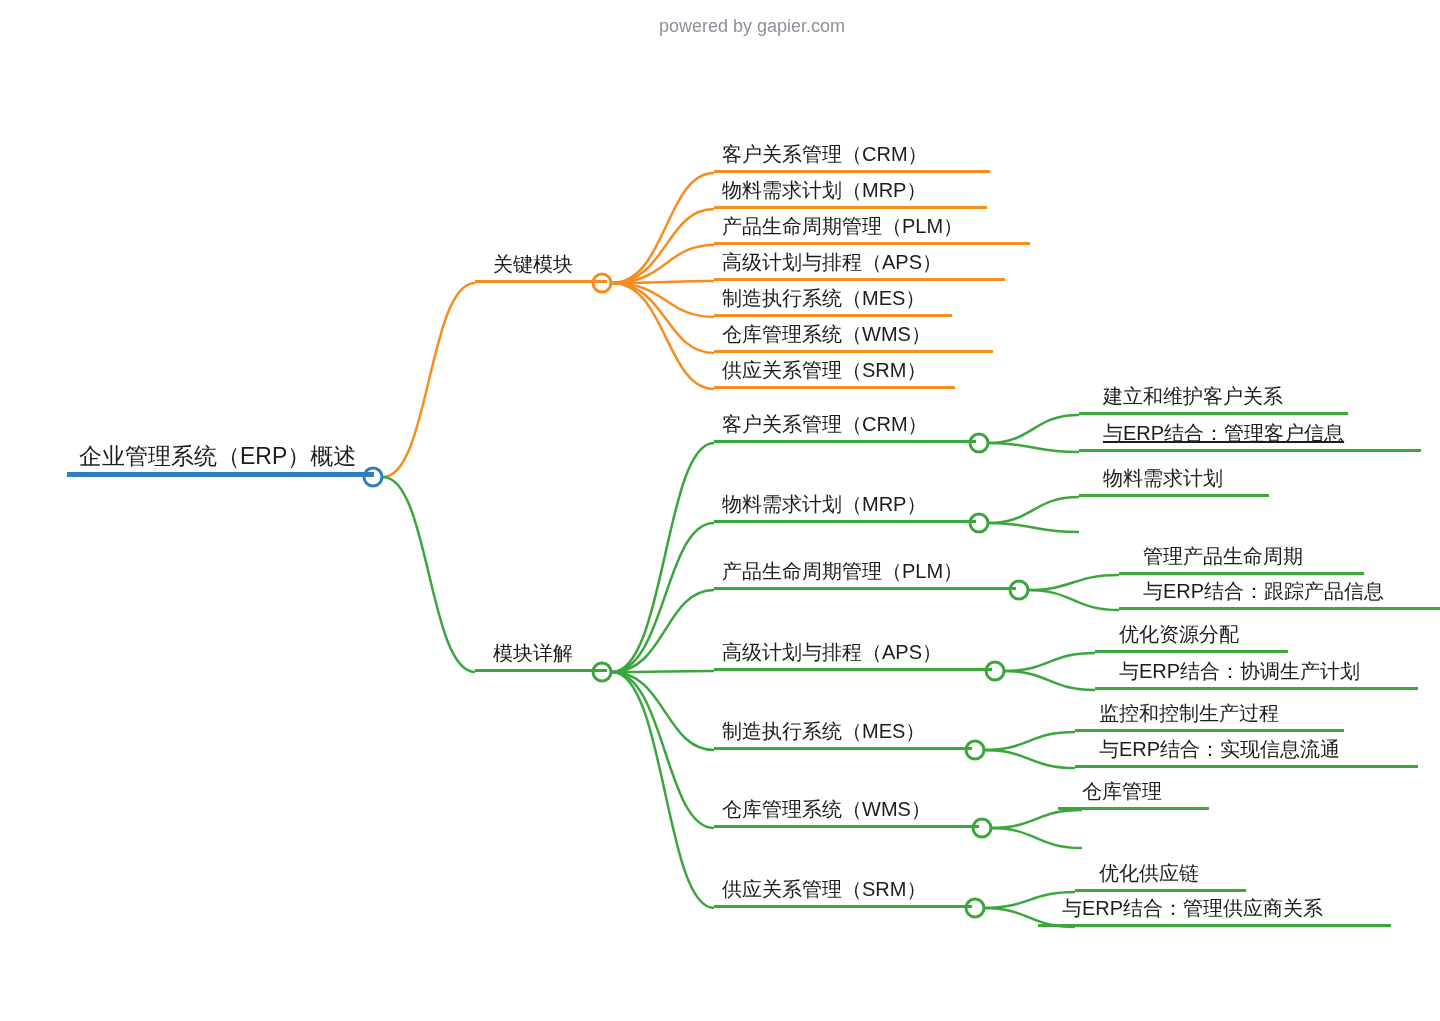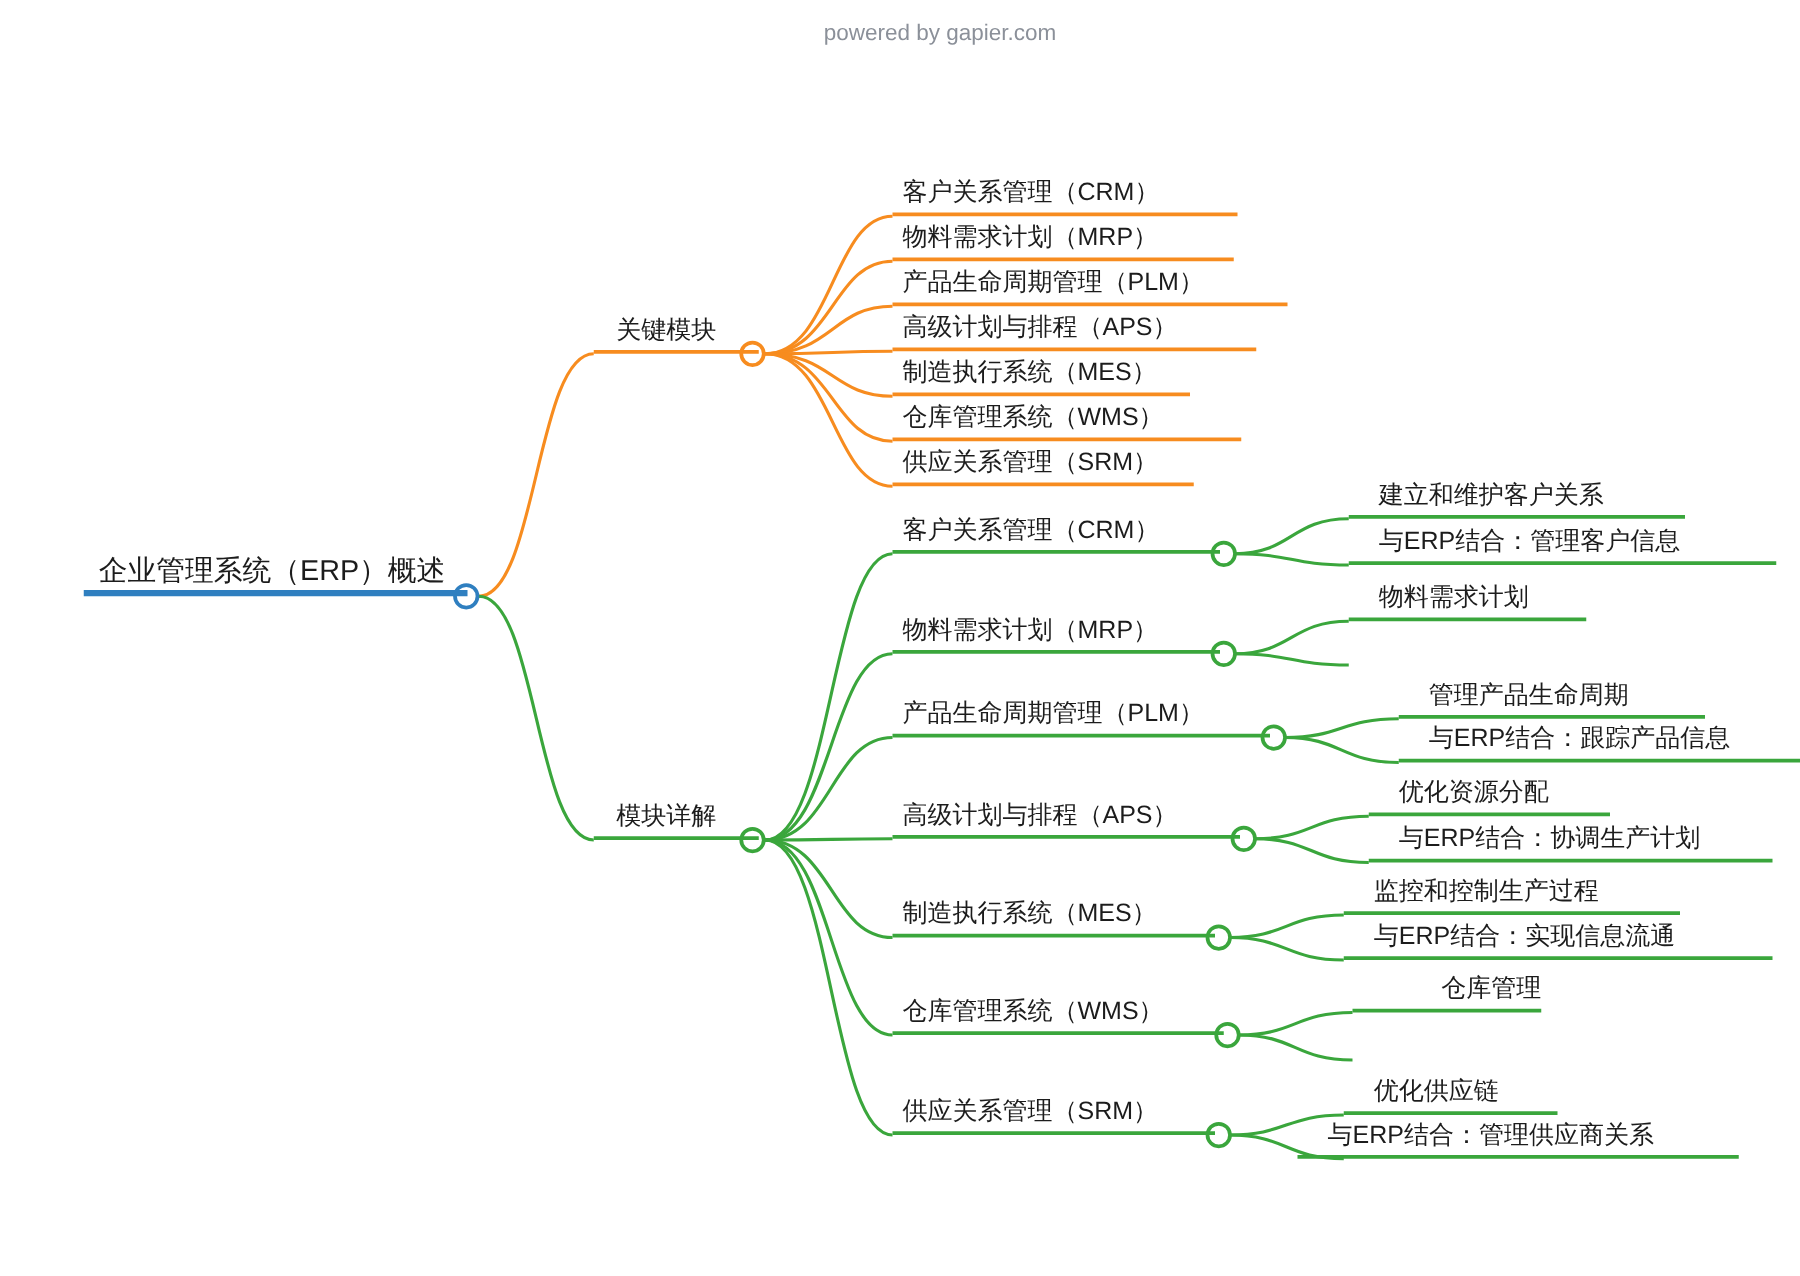--- a/index.html
+++ b/index.html
@@ -85,31 +85,31 @@
 
   <div class="node b-green" style="left:682px;top:408px;width:254px;padding-left:8px;">客户关系管理（CRM）</div>
   <div class="node b-green" style="left:682px;top:488px;width:254px;padding-left:8px;">物料需求计划（MRP）</div>
   <div class="node b-green" style="left:682px;top:555px;width:294px;padding-left:8px;">产品生命周期管理（PLM）</div>
   <div class="node b-green" style="left:682px;top:636px;width:270px;padding-left:8px;">高级计划与排程（APS）</div>
   <div class="node b-green" style="left:682px;top:715px;width:250px;padding-left:8px;">制造执行系统（MES）</div>
   <div class="node b-green" style="left:682px;top:793px;width:257px;padding-left:8px;">仓库管理系统（WMS）</div>
   <div class="node b-green" style="left:682px;top:873px;width:250px;padding-left:8px;">供应关系管理（SRM）</div>
 
   <div class="node b-green" style="left:1047px;top:380px;width:245px;padding-left:24px;">建立和维护客户关系</div>
-  <div class="node b-green" style="left:1047px;top:417px;width:318px;padding-left:24px;">与ERP结合：管理客户信息</div>
+  <div class="node b-green" style="left:1047px;top:417px;width:318px;padding-left:24px;text-decoration:underline;">与ERP结合：管理客户信息</div>
 
   <div class="node b-green" style="left:1047px;top:462px;width:166px;padding-left:24px;">物料需求计划</div>
 
   <div class="node b-green" style="left:1087px;top:540px;width:221px;padding-left:24px;">管理产品生命周期</div>
   <div class="node b-green" style="left:1087px;top:575px;width:316px;padding-left:24px;">与ERP结合：跟踪产品信息</div>
 
   <div class="node b-green" style="left:1063px;top:618px;width:169px;padding-left:24px;">优化资源分配</div>
   <div class="node b-green" style="left:1043px;top:697px;width:245px;padding-left:24px;">监控和控制生产过程</div>
 
   <div class="node b-green" style="left:1063px;top:655px;width:299px;padding-left:24px;">与ERP结合：协调生产计划</div>
   <div class="node b-green" style="left:1043px;top:733px;width:319px;padding-left:24px;">与ERP结合：实现信息流通</div>
 
-  <div class="node b-green" style="left:1050px;top:775px;width:127px;padding-left:24px;text-align:right;">仓库管理</div>
+  <div class="node b-green" style="left:1026px;top:775px;width:127px;padding-left:24px;">仓库管理</div>
 
   <div class="node b-green" style="left:1043px;top:857px;width:147px;padding-left:24px;">优化供应链</div>
   <div class="node b-green" style="left:1006px;top:892px;width:329px;padding-left:24px;">与ERP结合：管理供应商关系</div>
 
 </div>
 
 </body></html>

